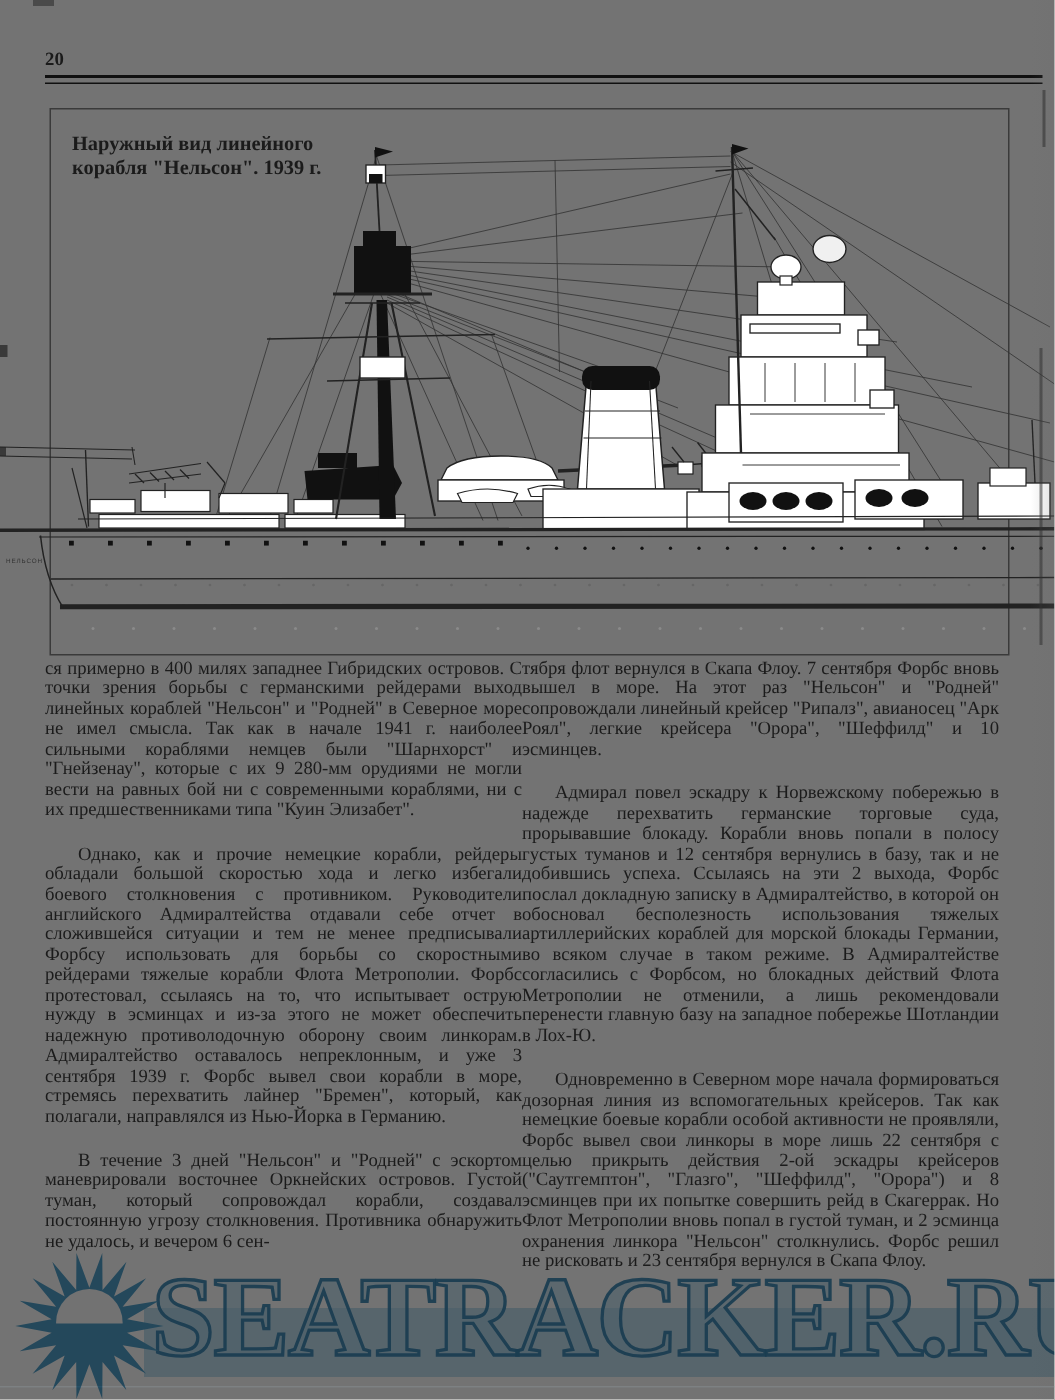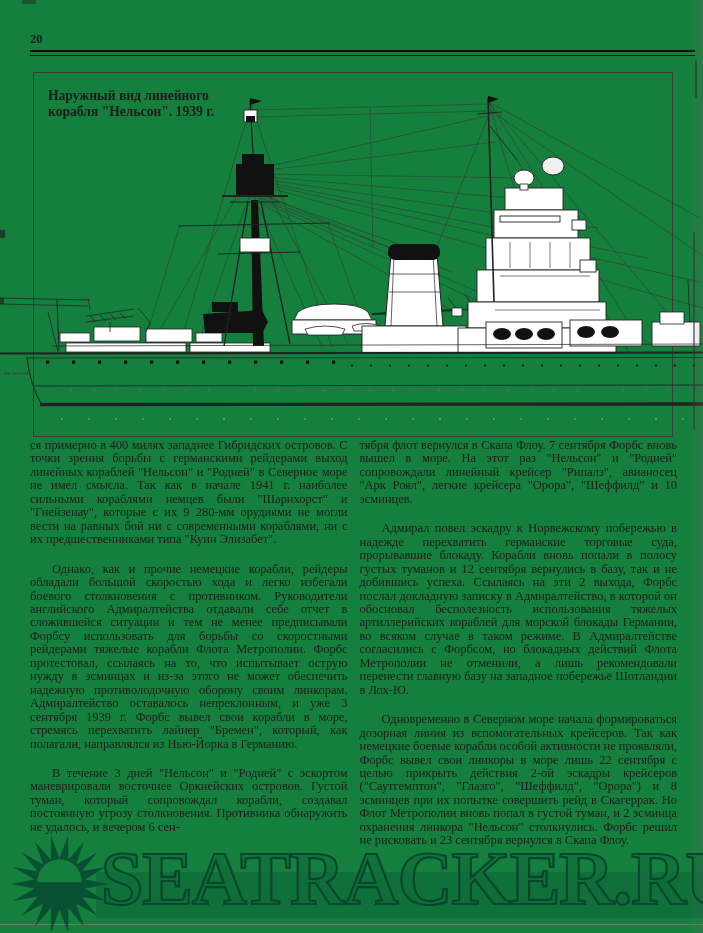--- a/index.html
+++ b/index.html
@@ -1,30 +1,30 @@
 <!DOCTYPE html>
 <html><head>
 <meta charset="utf-8">
 <style>
   html,body{margin:0;padding:0;background:#d8d8d4;}
-  .page{position:relative;width:703px;height:933px;background:#15803d;overflow:hidden;
+  .page{position:relative;width:703px;height:933px;background:#737373;overflow:hidden;
         font-family:"Liberation Serif","DejaVu Serif",serif;color:#1b1b1b;}
   
   .page-num{position:absolute;left:30px;top:32px;font-size:12.5px;font-weight:bold;}
   .header-title{position:absolute;right:34px;top:32px;font-size:12.5px;font-weight:bold;white-space:pre;}
   .header-rule{position:absolute;left:30px;right:8px;top:50px;height:2.5px;
                border-top:2.4px solid #101010;border-bottom:1px solid #101010;}
   
   .figure-frame{position:absolute;left:33px;top:72px;width:638px;height:363px;
                 border:1.3px solid #3a3a3a;z-index:1;}
   .ship-svg{position:absolute;left:0;top:70px;width:703px;height:367px;z-index:2;}
   .figure-caption{position:absolute;left:48px;top:88px;z-index:3;font-weight:bold;
                   font-size:13.6px;line-height:15.6px;}
   
-  .columns{position:absolute;left:30px;top:439px;width:647px;display:flex;gap:12px;z-index:4;}
+  .columns{position:absolute;left:30px;top:439px;width:647px;display:flex;gap:0;z-index:4;}
   .col{width:318px;font-size:12.45px;line-height:13.45px;text-align:justify;}
   .col p{margin:0;}
   .col p.ind{text-indent:22px;margin-top:16px;}
   
   .watermark{position:absolute;inset:0;z-index:9;pointer-events:none;mix-blend-mode:multiply;}
   .wm-band{position:absolute;left:96px;right:0;top:872px;height:46px;background:rgba(141,199,228,0.55);}
   .wm-text{position:absolute;left:101px;top:840px;font-family:"Liberation Serif",serif;font-weight:bold;
            font-size:76px;line-height:76px;letter-spacing:-1px;white-space:nowrap;
            color:rgba(173,214,238,0.62);-webkit-text-stroke:2.2px rgba(56,134,178,0.92);}
   .wm-star{position:absolute;left:-4px;top:832px;width:128px;height:104px;}

